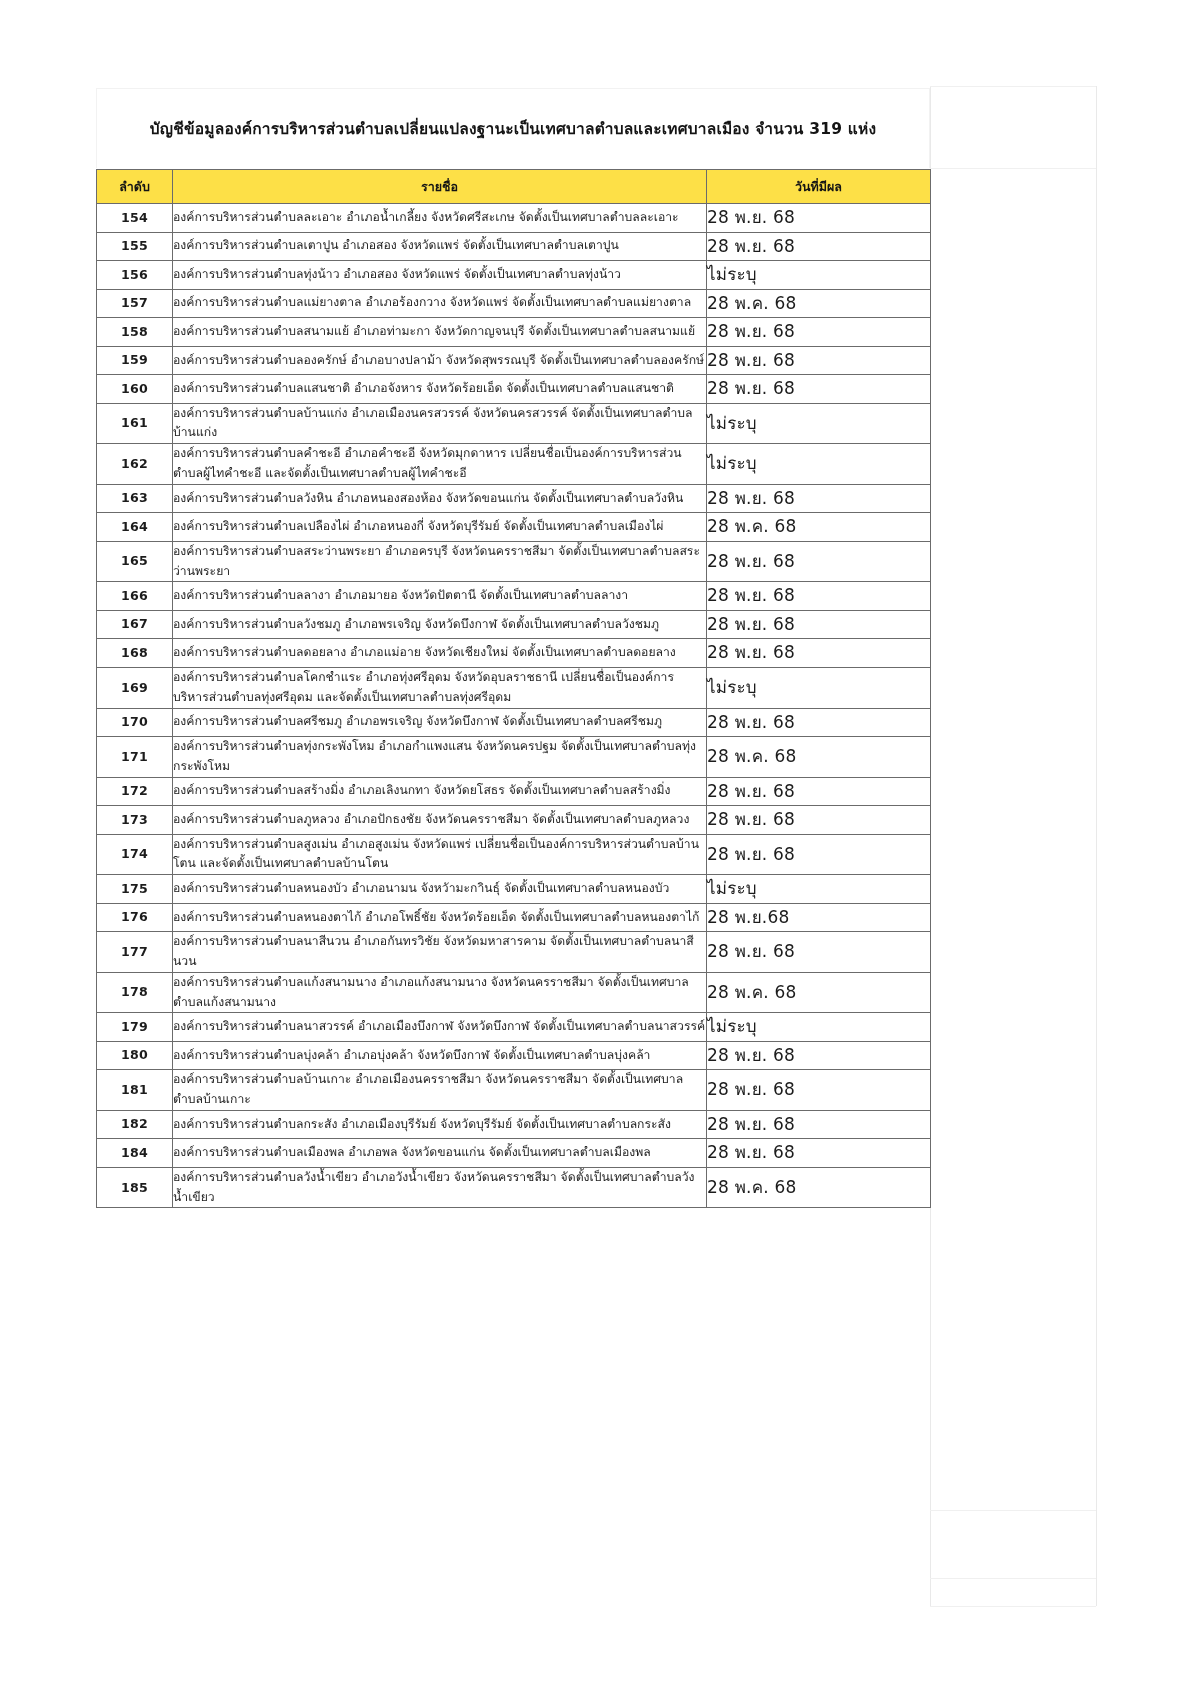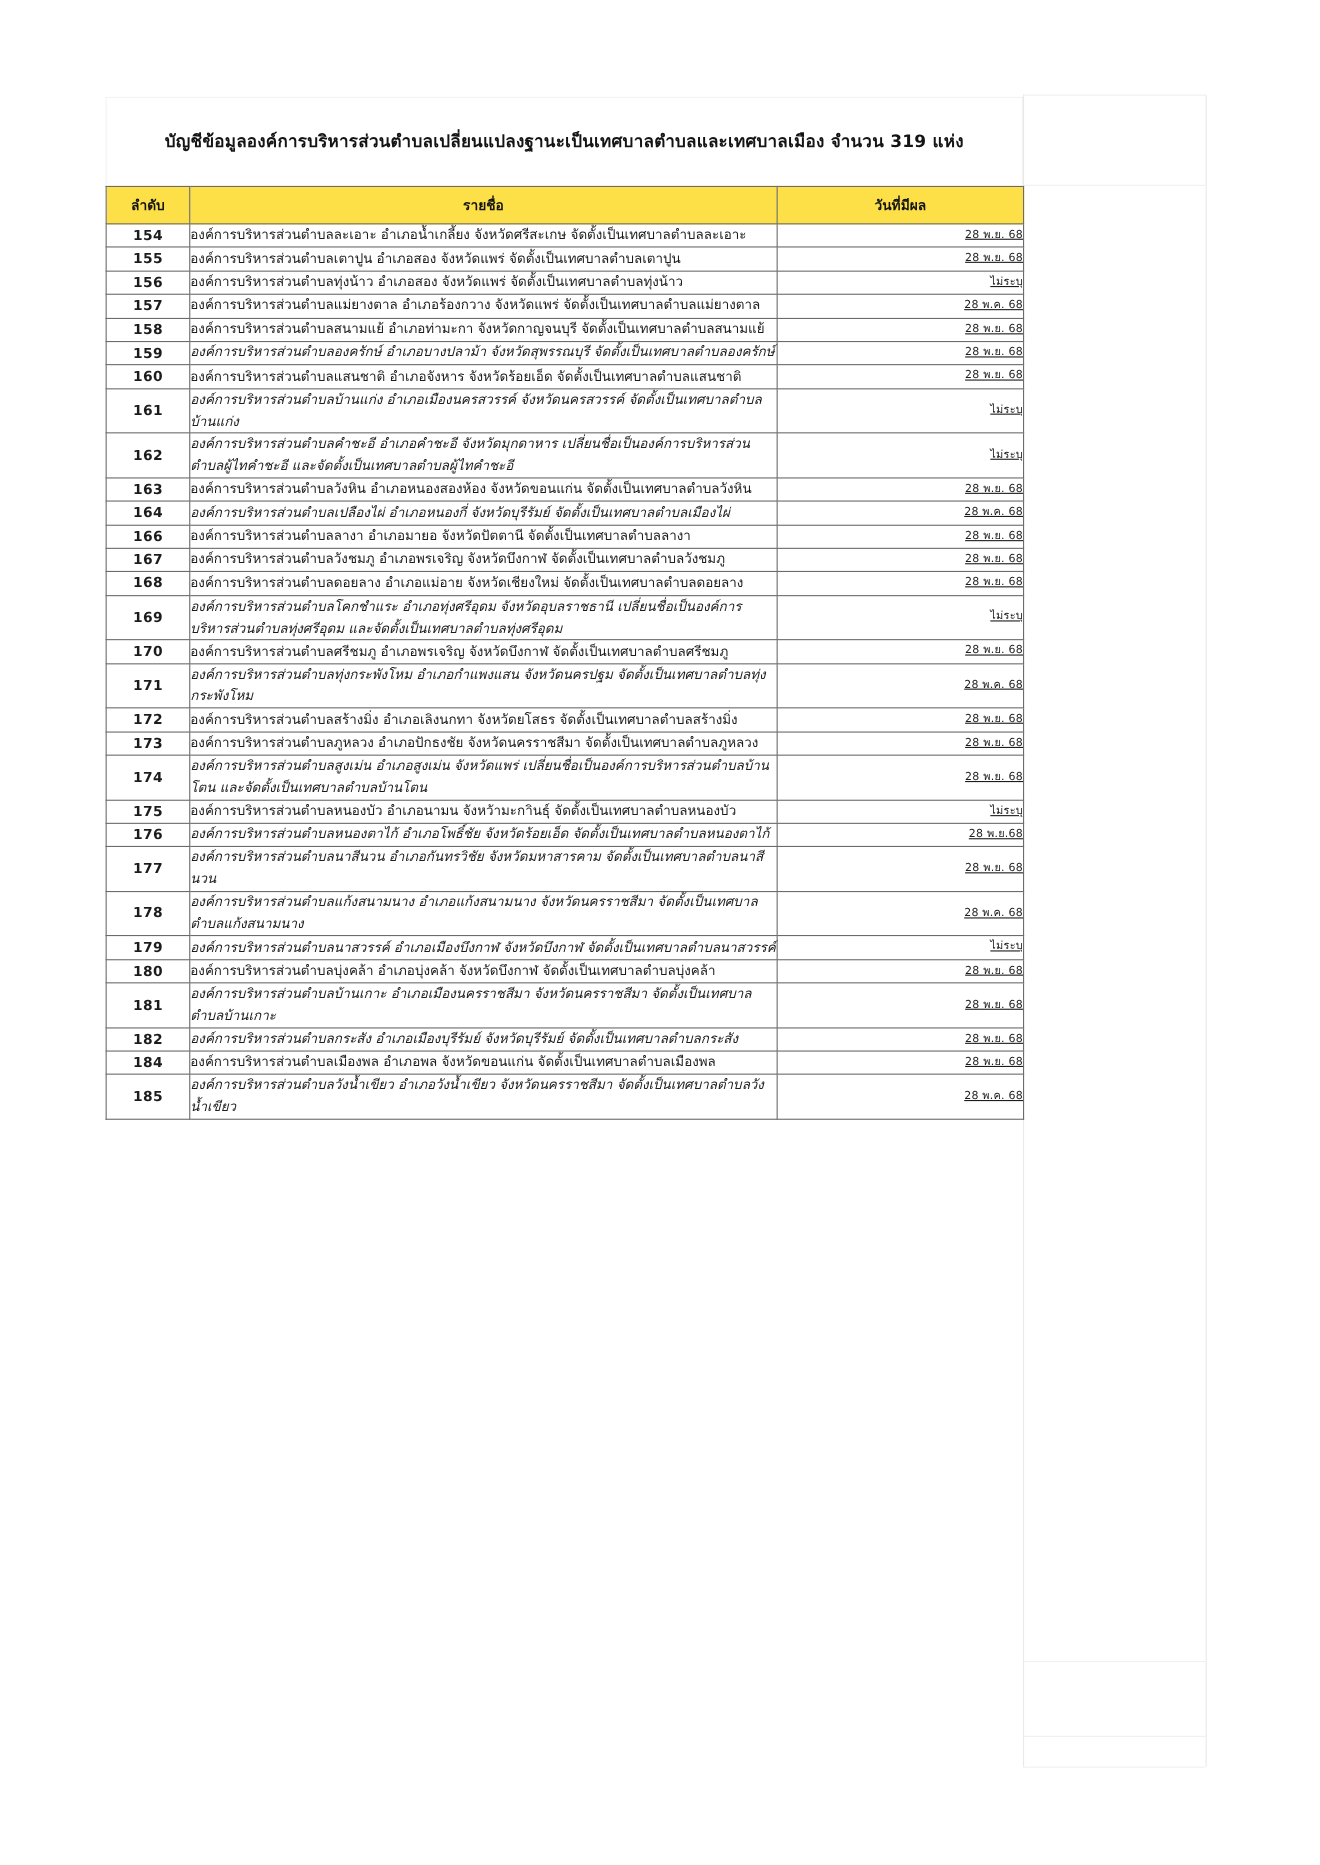--- a/index.html
+++ b/index.html
@@ -111,33 +111,32 @@
     padding: 5px 2px;
     border-left: 2px solid #4a4a4a;
     letter-spacing: 0.3px;
   }
   td.cell-name {
     text-align: left;
     padding: 5px 8px 5px 9px;
     word-break: break-word;
   }
   td.cell-date {
-    text-align: right;
+    text-align: left;
     padding: 5px 4px;
-    font-size: 10px;
+    font-size: 17px;
     border-right: 2px solid #4a4a4a;
     letter-spacing: 0.2px;
-    text-decoration: underline;
   }
   tbody tr:last-child td { border-bottom: 2px solid #4a4a4a; }
 
   
   tbody tr.multi td.cell-seq,
   tbody tr.multi td.cell-date { vertical-align: top; padding-top: 7px; }
-  tbody tr.multi td.cell-name { vertical-align: top; font-style: italic; }
+  tbody tr.multi td.cell-name { vertical-align: top; }
 </style>
 </head>
 <body>
 
 <div id="page-sheet">
 
   <div class="grid-col-line" style="left:930px; height:1520px;"></div>
   <div class="grid-col-line" style="left:1096px; height:1520px;"></div>
   <div class="grid-row-line" style="left:930px; top:86px; width:166px;"></div>
   <div class="grid-row-line" style="left:930px; top:168px; width:166px;"></div>
@@ -211,20 +210,25 @@
         <tr>
           <td class="cell-seq">163</td>
           <td class="cell-name">องค์การบริหารส่วนตำบลวังหิน อำเภอหนองสองห้อง จังหวัดขอนแก่น จัดตั้งเป็นเทศบาลตำบลวังหิน</td>
           <td class="cell-date">28 พ.ย. 68</td>
         </tr>
         <tr class="multi">
           <td class="cell-seq">164</td>
           <td class="cell-name">องค์การบริหารส่วนตำบลเปลืองไผ่ อำเภอหนองกี่ จังหวัดบุรีรัมย์ จัดตั้งเป็นเทศบาลตำบลเมืองไผ่</td>
           <td class="cell-date">28 พ.ค. 68</td>
         </tr>
+        <tr class="multi">
+          <td class="cell-seq">165</td>
+          <td class="cell-name">องค์การบริหารส่วนตำบลสระว่านพระยา อำเภอครบุรี จังหวัดนครราชสีมา จัดตั้งเป็นเทศบาลตำบลสระว่านพระยา</td>
+          <td class="cell-date">28 พ.ย. 68</td>
+        </tr>
         <tr>
           <td class="cell-seq">166</td>
           <td class="cell-name">องค์การบริหารส่วนตำบลลางา อำเภอมายอ จังหวัดปัตตานี จัดตั้งเป็นเทศบาลตำบลลางา</td>
           <td class="cell-date">28 พ.ย. 68</td>
         </tr>
         <tr>
           <td class="cell-seq">167</td>
           <td class="cell-name">องค์การบริหารส่วนตำบลวังชมภู อำเภอพรเจริญ จังหวัดบึงกาฬ จัดตั้งเป็นเทศบาลตำบลวังชมภู</td>
           <td class="cell-date">28 พ.ย. 68</td>
         </tr>

